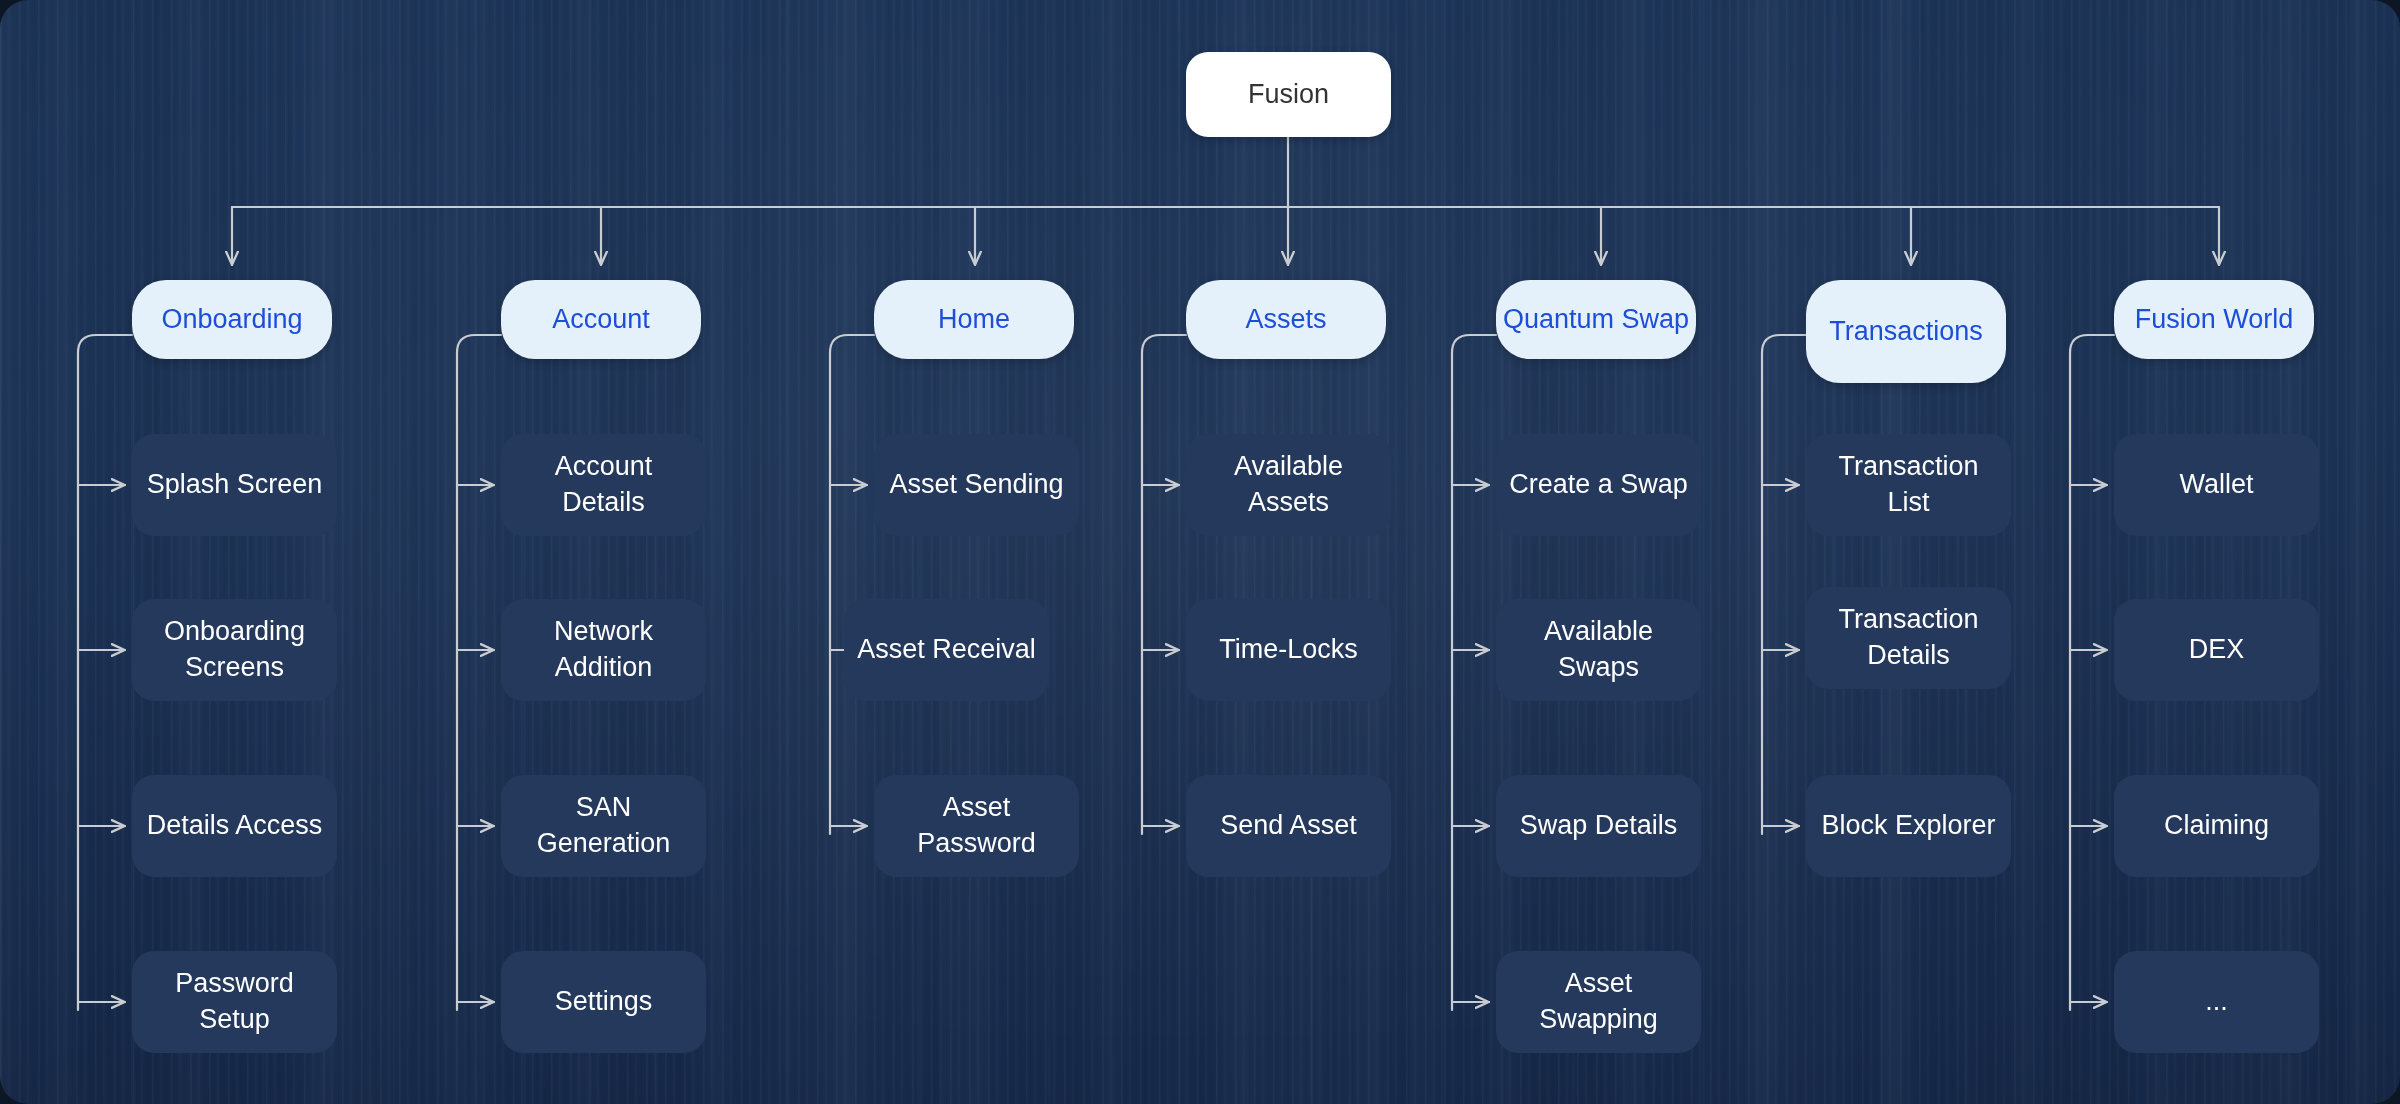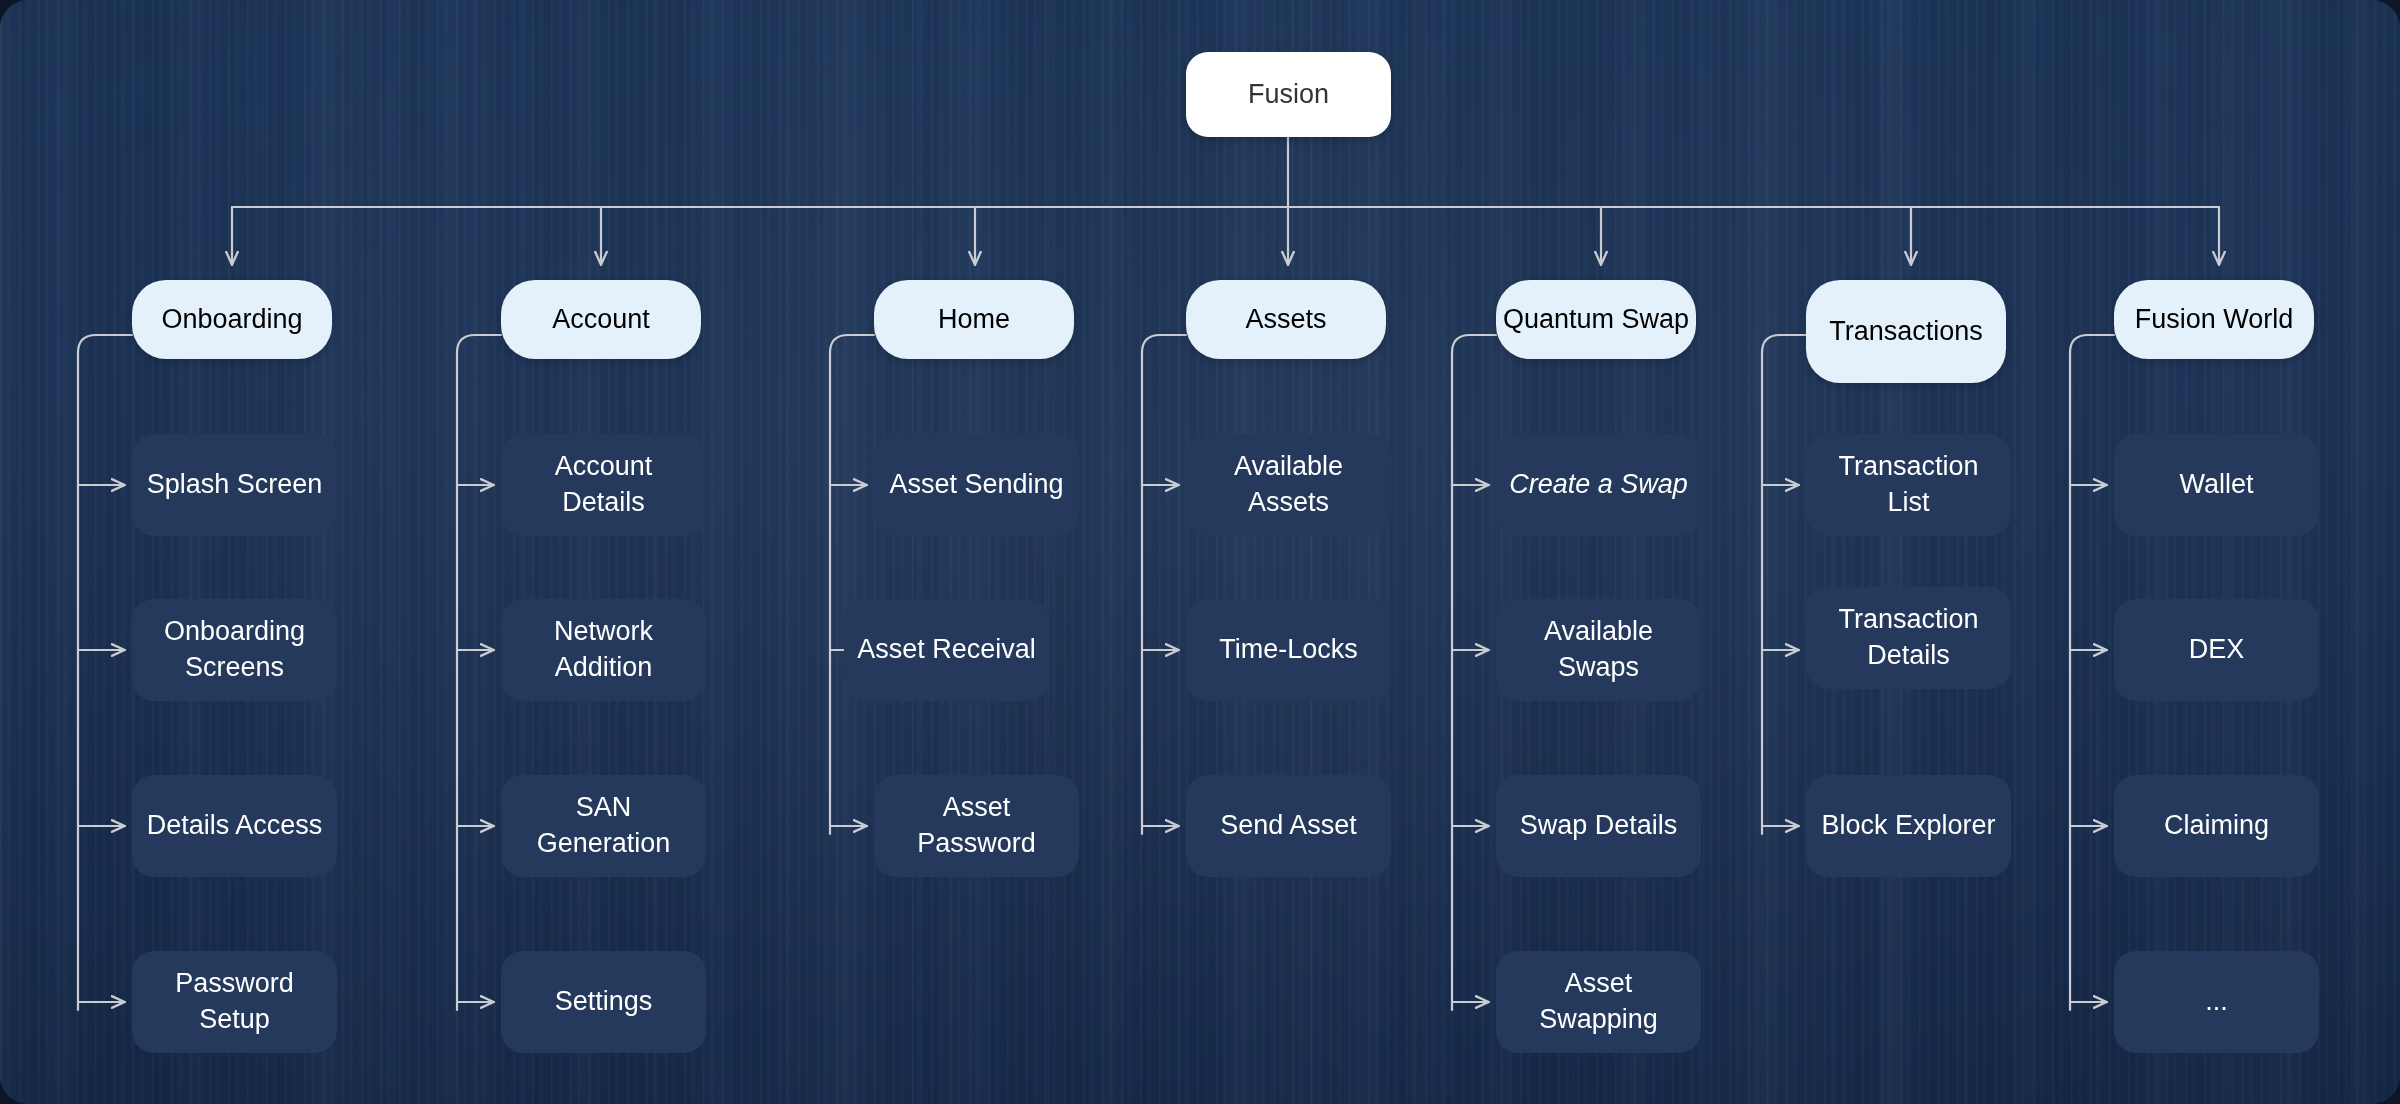--- a/index.html
+++ b/index.html
@@ -90,21 +90,21 @@
   .node-root {
     background: #ffffff;
     color: #333333;
     border-radius: 22px;
     font-size: 27px;
     box-shadow: 0 3px 9px rgba(0,0,0,0.22);
   }
 
   .node-section {
     background: #e4f1fb;
-    color: #000000;
+    color: #1d4ed8;
     border-radius: 34px;
     font-size: 27px;
     box-shadow: 0 3px 9px rgba(0,0,0,0.20);
     justify-content: center;
   }
 
   .node-leaf {
     background: #24395c;
     color: #ffffff;
     border-radius: 22px;
@@ -250,21 +250,21 @@
   <div class="node node-leaf" style="left:1186px; top:434px; width:205px; height:102px;">
     <span>Available Assets</span>
   </div>
   <div class="node node-leaf" style="left:1186px; top:599px; width:205px; height:102px;">
     <span>Time-Locks</span>
   </div>
   <div class="node node-leaf" style="left:1186px; top:775px; width:205px; height:102px;">
     <span>Send Asset</span>
   </div>
 
-  <div class="node node-leaf" style="left:1496px; top:434px; width:205px; height:102px;font-style:italic;">
+  <div class="node node-leaf" style="left:1496px; top:434px; width:205px; height:102px;">
     <span>Create a Swap</span>
   </div>
   <div class="node node-leaf" style="left:1496px; top:599px; width:205px; height:102px;">
     <span>Available Swaps</span>
   </div>
   <div class="node node-leaf" style="left:1496px; top:775px; width:205px; height:102px;">
     <span>Swap Details</span>
   </div>
   <div class="node node-leaf" style="left:1496px; top:951px; width:205px; height:102px;">
     <span>Asset Swapping</span>

